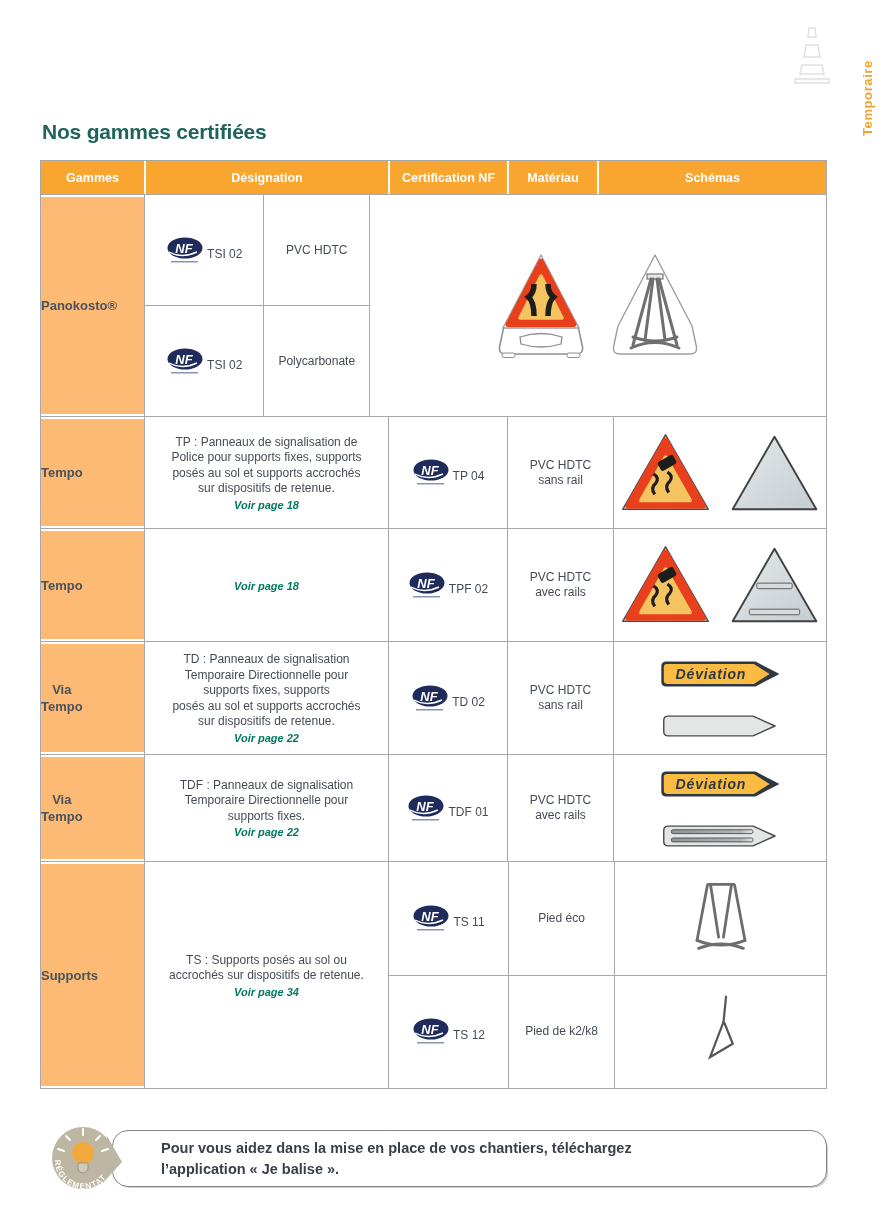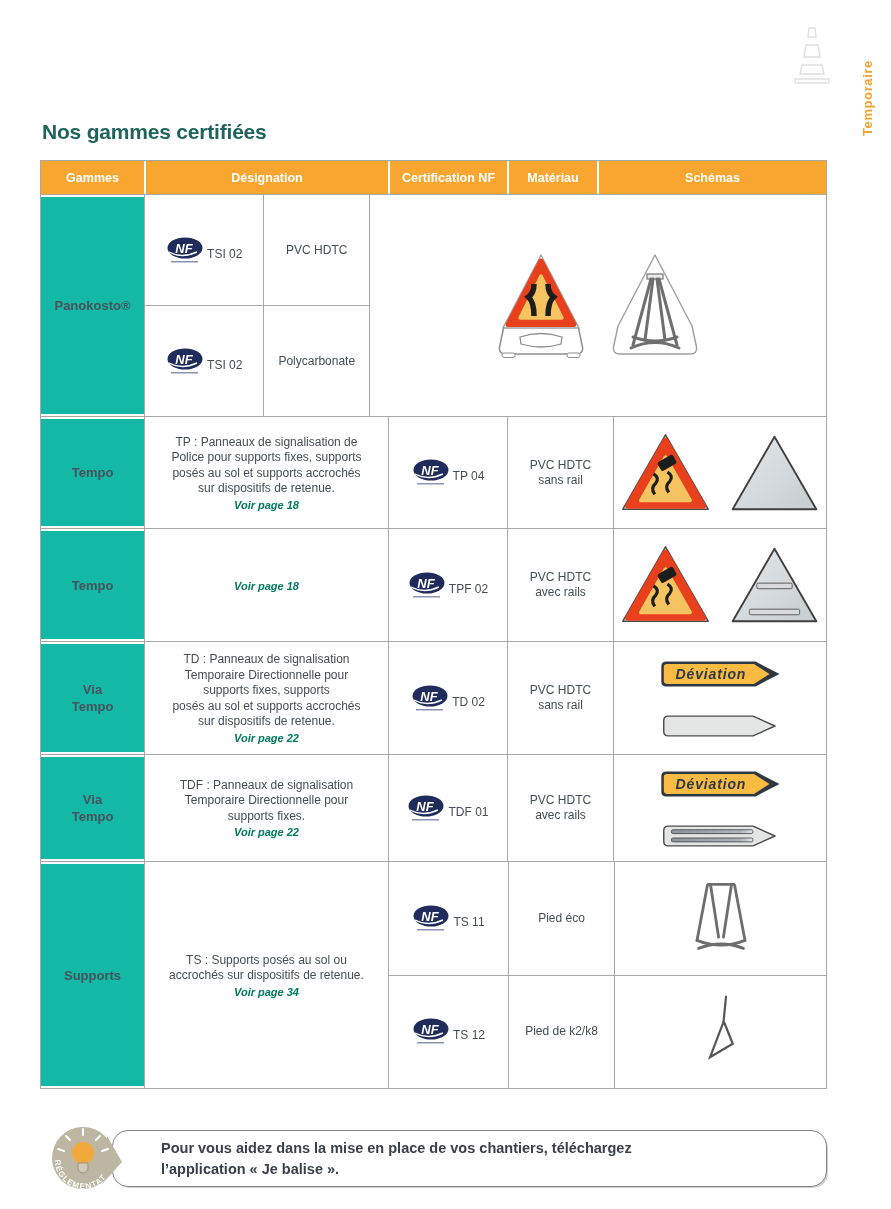--- a/index.html
+++ b/index.html
@@ -17,22 +17,22 @@
   .thead { display:flex; height:33px; background:#F8A62F; }
   .th { color:#fff; font-weight:bold; font-size:12.5px; display:flex; align-items:center; justify-content:center; }
   .th + .th { border-left:2px solid #fff; }
   .w-g { width:103px; } .w-d { width:244px; } .w-c { width:119px; } .w-m { width:90px; } .w-s { flex:1; }
 
   .row { display:flex; border-top:1px solid #A8A8A8; }
   .h1 { height:222px; } .h2 { height:112px; } .h3 { height:113px; }
   .h4 { height:113px; } .h5 { height:107px; } .h6 { height:227px; }
 
   .c-gamme { width:103px; position:relative; }
-  .gamme-fill { position:absolute; left:0; right:0; top:2px; bottom:2px; background:#14b8a6;
-                display:flex; align-items:center; justify-content:center; }
+  .gamme-fill { position:absolute; left:0; right:0; top:2px; bottom:2px; background:#fdba74;
+                display:flex; align-items:center; justify-content:flex-start; }
   .gamme-label { font-weight:bold; color:#4A525C; font-size:13px; text-align:center; white-space:pre-line; line-height:17px; }
 
   .c-des { width:244px; border-left:1px solid #A8A8A8; display:flex; flex-direction:column; align-items:center; justify-content:center; padding:4px; }
   .des-text { font-size:12px; color:#454C55; text-align:center; white-space:pre-line; line-height:15.5px; }
   .voir { font-size:11px; font-weight:bold; font-style:italic; color:#00795F; margin-top:2px; }
 
   .c-cert { width:119px; border-left:1px solid #A8A8A8; display:flex; align-items:center; justify-content:center; }
   .certwrap { display:flex; align-items:flex-end; gap:3px; }
   .cert-code { font-size:12px; color:#454C55; padding-bottom:3px; white-space:nowrap; }
 

